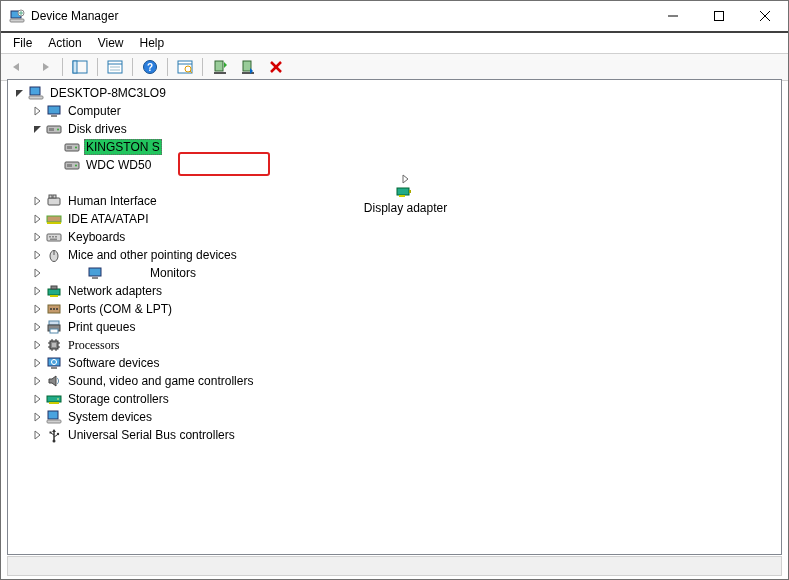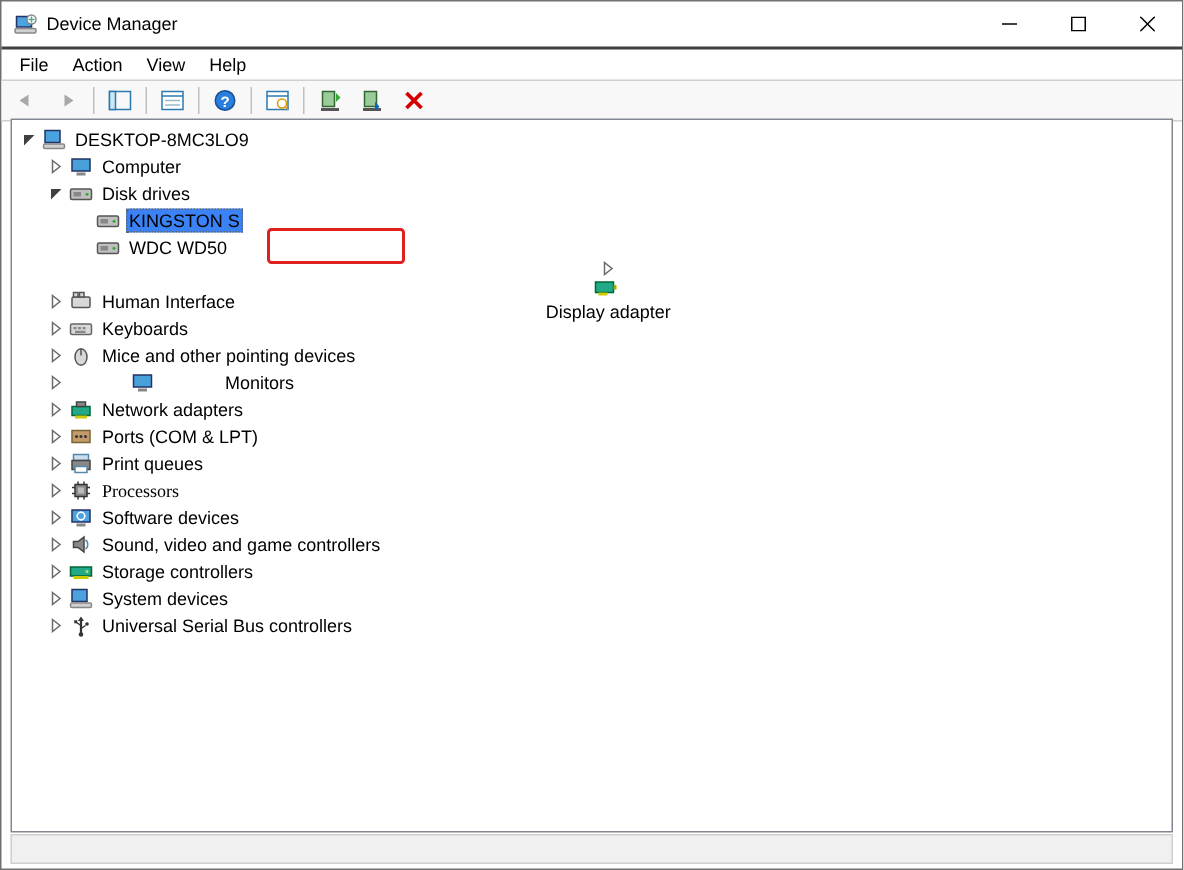--- a/index.html
+++ b/index.html
@@ -19,21 +19,21 @@
   .tb-sep{width:1px;height:18px;background:#c0c0c0;margin:0 3px;}
   .tb-btn.disabled{opacity:0.4;}
   
   .content{position:absolute;top:78px;left:6px;right:6px;bottom:24px;border:1px solid #828790;background:#fff;overflow:hidden;}
   .status{position:absolute;left:6px;right:6px;bottom:3px;height:18px;border:1px solid #d0d0d0;background:#f0f0f0;}
   .tree{padding:4px 0 0 4px;}
   .node{display:flex;align-items:center;height:18px;white-space:nowrap;}
   .exp{width:16px;height:16px;display:flex;align-items:center;justify-content:center;color:#6a6a6a;font-size:10px;cursor:default;}
   .ico{width:16px;height:16px;margin-right:4px;display:flex;align-items:center;justify-content:center;flex:0 0 16px;}
   .lbl{padding:1px 2px;}
-  .lbl.selected{background:#3b82f6;border:1px dotted #666;padding:0 1px;}
+  .lbl.selected{background:#22c55e;border:1px dotted #666;padding:0 1px;}
   
   .context-menu{position:absolute;border:1px solid #a0a0a0;background:#f2f2f2;box-shadow:2px 2px 4px rgba(0,0,0,0.25);padding:2px;min-width:200px;}
   .cm-item{height:22px;display:flex;align-items:center;padding:0 14px;}
   .cm-sep{height:1px;background:#c0c0c0;margin:3px 2px;}
   .cm-bold{font-weight:bold;}
   .highlight-box{position:absolute;border:2px solid #e02020;border-radius:3px;pointer-events:none;}
   svg{display:block;}
 </style>
 </head>
 <body>
@@ -240,20 +240,34 @@
           <span class="lbl">Human Interface</span>
         </div>
         <div class="node" style="padding-left: 18px;">
           <span class="exp">
             <svg width="10" height="10">
               <path d="M2 1 L7 5 L2 9 Z" fill="none" stroke="#6a6a6a"></path>
             </svg>
           </span>
           <span class="ico">
             <svg width="16" height="16">
+              <rect x="1" y="5" width="14" height="6" fill="#c49a6c" stroke="#5a3"></rect>
+              <rect x="1" y="11" width="14" height="2" fill="#cc0"></rect>
+            </svg>
+          </span>
+          <span class="lbl">IDE ATA/ATAPI</span>
+        </div>
+        <div class="node" style="padding-left: 18px;">
+          <span class="exp">
+            <svg width="10" height="10">
+              <path d="M2 1 L7 5 L2 9 Z" fill="none" stroke="#6a6a6a"></path>
+            </svg>
+          </span>
+          <span class="ico">
+            <svg width="16" height="16">
               <rect x="1" y="5" width="14" height="7" rx="1" fill="#d8d8d8" stroke="#666"></rect>
               <rect x="3" y="7" width="2" height="1.5" fill="#888"></rect>
               <rect x="6" y="7" width="2" height="1.5" fill="#888"></rect>
               <rect x="9" y="7" width="2" height="1.5" fill="#888"></rect>
               <rect x="4" y="9.5" width="7" height="1.5" fill="#888"></rect>
             </svg>
           </span>
           <span class="lbl">Keyboards</span>
         </div>
         <div class="node" style="padding-left: 18px;">

